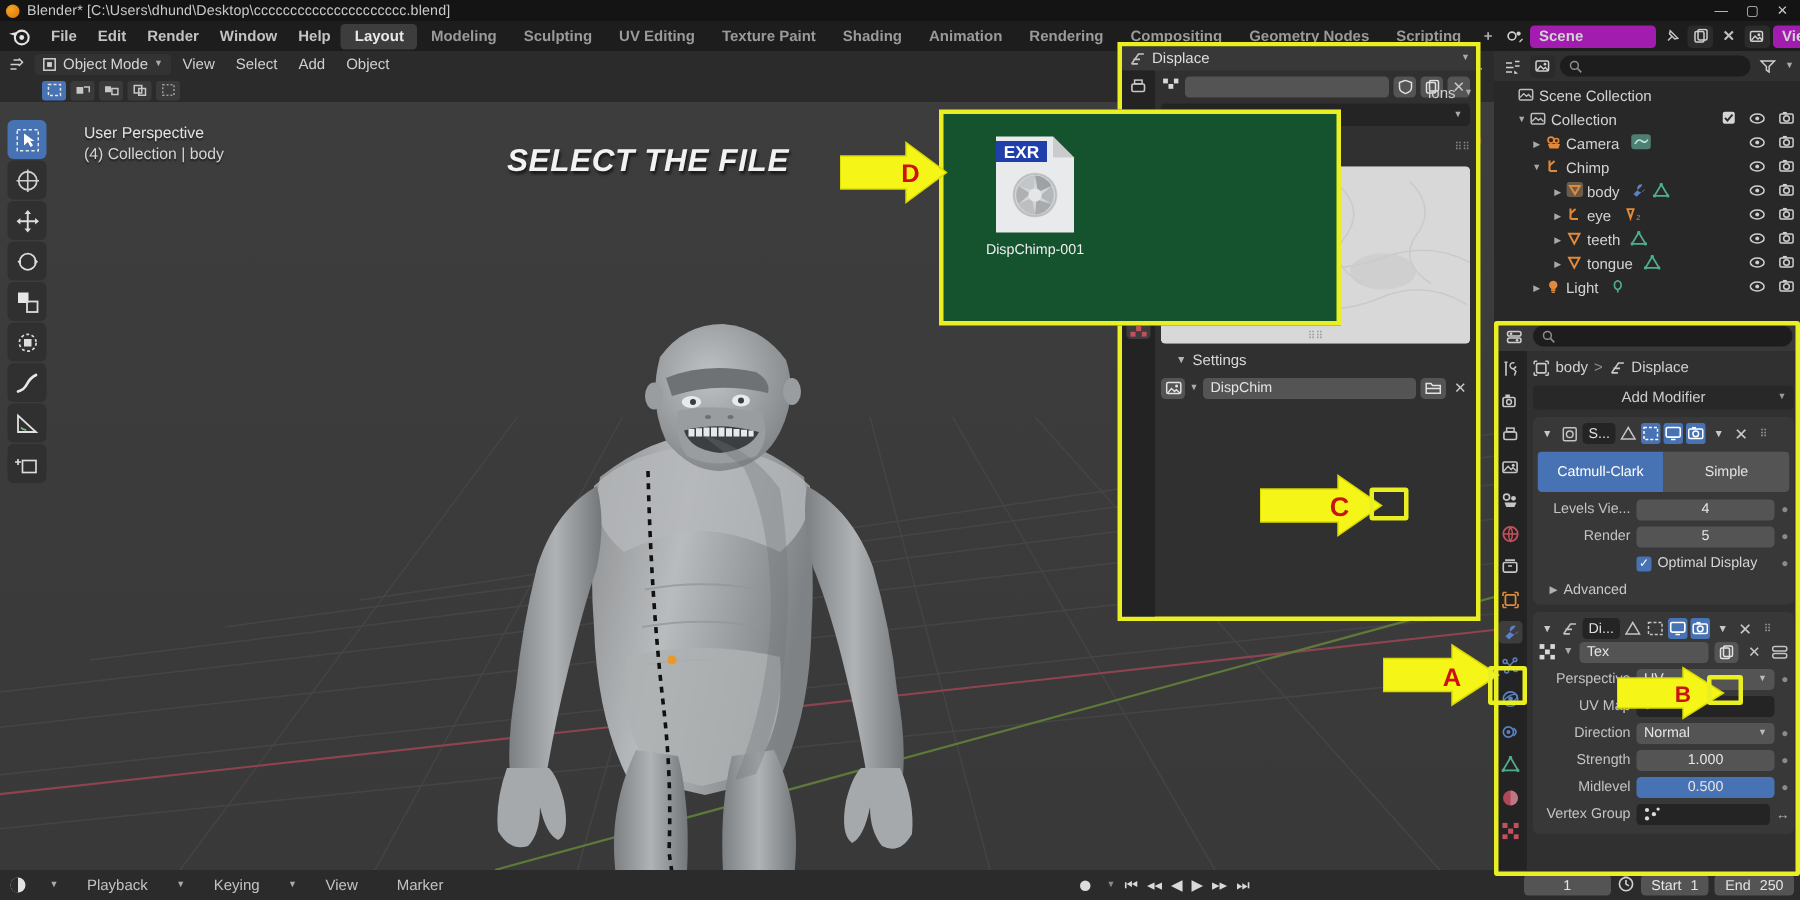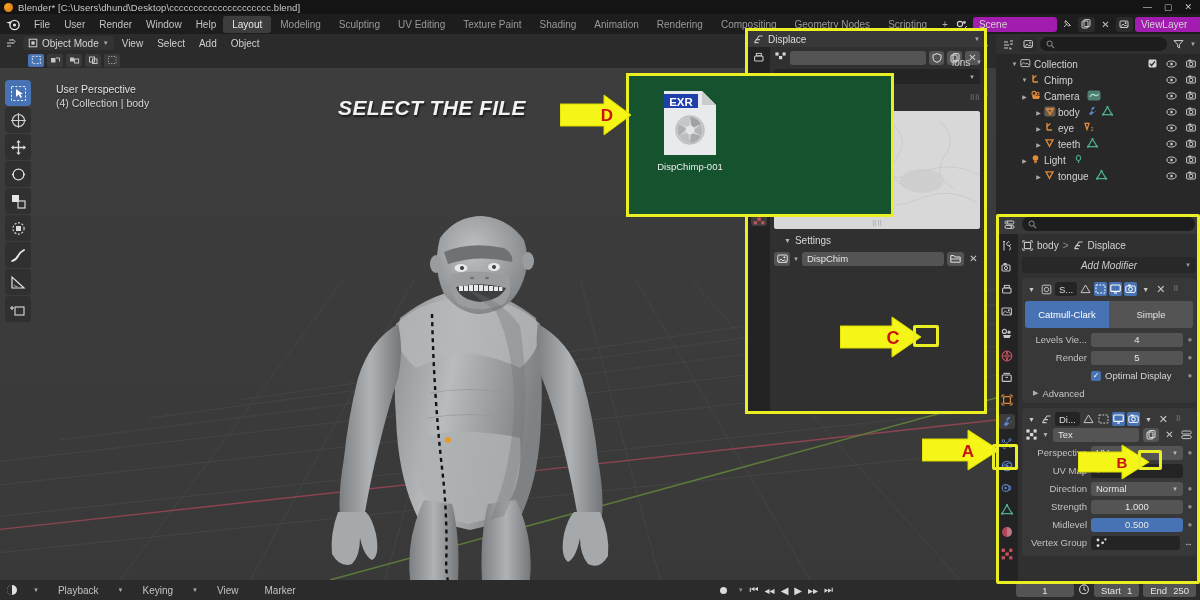--- a/index.html
+++ b/index.html
@@ -11,21 +11,21 @@
   .titlebar { position:absolute; left:0; top:0; width:1200px; height:14px;
     background:#141414; display:flex; align-items:center; padding-left:4px; }
   .titlebar .tlogo { width:9px; height:9px; border-radius:50%;
     background:radial-gradient(circle at 35% 35%,#f5a623,#d9720b); margin-right:5px; }
   .titlebar .ttext { font-size:9.5px; color:#c9c9c9; letter-spacing:.1px; white-space:nowrap; }
   .wbtns { position:absolute; right:2px; top:0; height:14px; display:flex; align-items:center; gap:12px; padding-right:6px; }
   .wbtns span { font-size:9px; color:#c8c8c8; line-height:1; }
 
   
   .topbar { position:absolute; left:0; top:14px; width:1200px; height:20px;
-    background:#1d1d1d; display:flex; align-items:center; }
+    background:#1d1d1d; display:flex; align-items:center;font-weight:bold; }
   .blogo { width:16px; height:14px; margin:0 6px 0 5px; position:relative; }
   .blogo svg { display:block; }
   .mitem { font-size:10px; color:#c3c3c3; padding:2px 7px; white-space:nowrap; }
   .wsp { font-size:10px; color:#9a9a9a; padding:3px 9px; border-radius:3px; white-space:nowrap; }
   .wsp.active { background:#3d3d3d; color:#e8e8e8; }
   .wsp.plus { color:#b0b0b0; padding:3px 6px; }
   .topright { margin-left:auto; display:flex; align-items:center; gap:2px; padding-right:4px; }
   .fieldbox { background:#a21caf; border-radius:3px; height:15px; display:flex; align-items:center;
      padding:0 6px; font-size:10px; color:#d2d2d2; }
   .iconbtn { width:17px; height:15px; display:flex; align-items:center; justify-content:center;
@@ -87,21 +87,21 @@
   .props { position:absolute; left:996px; top:214px; width:204px; height:366px; background:#303030; }
   .props-head { height:20px; background:#383838; display:flex; align-items:center; gap:4px; padding:0 5px; }
   .ptabs { position:absolute; left:0; top:20px; width:22px; bottom:0; background:#232323;
      display:flex; flex-direction:column; align-items:center; padding-top:4px; gap:7px; }
   .ptab { width:16px; height:15px; display:flex; align-items:center; justify-content:center; }
   .ptab.on { background:#3d3d3d; border-radius:3px; }
   .pbody { position:absolute; left:22px; top:20px; right:0; bottom:0; padding:3px 4px; overflow:hidden; }
 
   .breadcrumb { display:flex; align-items:center; gap:4px; font-size:10px; color:#d2d2d2; height:16px; }
   .addmod { margin:4px 0 5px 0; height:16px; background:#282828; border-radius:3px;
-     display:flex; align-items:center; justify-content:center; font-size:10px; color:#ccc; position:relative;font-style:italic; }
+     display:flex; align-items:center; justify-content:center; font-size:10px; color:#ccc; position:relative; }
   .addmod .chv { position:absolute; right:5px; font-size:6px; color:#999; }
 
   .modpanel { background:#383838; border-radius:4px; margin-bottom:5px; padding:3px; }
   .modhdr { height:16px; display:flex; align-items:center; gap:2px; }
   .modhdr .nm { background:#242424; border-radius:3px; height:14px; padding:0 4px;
      display:flex; align-items:center; font-size:9.5px; color:#ddd; max-width:34px; overflow:hidden; }
   .mico { width:13px; height:14px; display:flex; align-items:center; justify-content:center;
      border-radius:2px; font-size:9px; color:#c9c9c9; }
   .mico.on { background:#4772b3; color:#fff; }
   .segrow { display:flex; gap:0; margin:4px 0; border-radius:3px; overflow:hidden; }
@@ -187,21 +187,21 @@
 
   <div class="topbar">
     <div class="blogo">
       <svg width="16" height="14" viewBox="0 0 16 14">
         <circle cx="9.5" cy="8" r="4.6" fill="none" stroke="#e4e4e4" stroke-width="1.4"></circle>
         <circle cx="9.5" cy="8" r="1.6" fill="#e4e4e4"></circle>
         <path d="M1 5.5 L7 4.2 L5.6 7 Z" fill="#e4e4e4"></path>
       </svg>
     </div>
     <div class="mitem">File</div>
-    <div class="mitem">User</div>
+    <div class="mitem">Edit</div>
     <div class="mitem">Render</div>
     <div class="mitem">Window</div>
     <div class="mitem">Help</div>
     <div style="width:8px"></div>
     <div class="wsp active">Layout</div>
     <div class="wsp">Modeling</div>
     <div class="wsp">Sculpting</div>
     <div class="wsp">UV Editing</div>
     <div class="wsp">Texture Paint</div>
     <div class="wsp">Shading</div>
@@ -592,57 +592,45 @@
       </div>
       <div class="iconbtn flat">
         <svg width="11" height="10" viewBox="0 0 11 10">
             <path d="M1 1.6 L10 1.6 L6.4 5.4 L6.4 9 L4.6 7.8 L4.6 5.4 Z" fill="none" stroke="#cfcfcf" stroke-width="1"></path>
           </svg>
       </div>
       <span style="font-size:6px;color:#aaa">▼</span>
     </div>
     <div class="ol-rows">
 
+      <div class="ol-row" style="padding-left:6px">
+        <span class="tri"></span>
+        <span class="ol-ico">
+          <svg width="11" height="10" viewBox="0 0 11 10">
+              <rect x="0.8" y="1.6" width="9" height="7" rx="1" fill="none" stroke="#bdbdbd" stroke-width="1"></rect>
+              <path d="M1.4 7 L3.8 4.4 L5.6 6.2 L7 5 L9 7" stroke="#bdbdbd" stroke-width="0.9" fill="none"></path>
+            </svg>
+        </span>
+        <span class="ol-lbl">Scene Collection</span>
+      </div>
 
       <div class="ol-row" style="padding-left:14px">
         <span class="tri">▼</span>
         <span class="ol-ico">
           <svg width="11" height="10" viewBox="0 0 11 10">
               <rect x="0.8" y="1.6" width="9" height="7" rx="1" fill="none" stroke="#bdbdbd" stroke-width="1"></rect>
               <path d="M1.4 7 L3.8 4.4 L5.6 6.2 L7 5 L9 7" stroke="#bdbdbd" stroke-width="0.9" fill="none"></path>
             </svg>
         </span>
         <span class="ol-lbl">Collection</span>
         <span class="ol-right">
           <span><svg width="9" height="9" viewBox="0 0 9 9">
                 <rect x="0.5" y="0.5" width="8" height="8" rx="1.4" fill="#d5d5d5"></rect>
                 <path d="M2 4.6 L3.6 6.4 L7 2.4" stroke="#2a2a2a" stroke-width="1.3" fill="none"></path>
               </svg></span>
-          <span><svg width="11" height="8" viewBox="0 0 11 8">
-                <ellipse cx="5.5" cy="4" rx="4.6" ry="3" fill="none" stroke="#cfcfcf" stroke-width="1"></ellipse>
-                <circle cx="5.5" cy="4" r="1.3" fill="#cfcfcf"></circle>
-              </svg></span>
-          <span><svg width="10" height="9" viewBox="0 0 10 9">
-                <rect x="0.6" y="2" width="8.8" height="6" rx="1" fill="none" stroke="#cfcfcf" stroke-width="1"></rect>
-                <circle cx="5" cy="5" r="1.9" fill="none" stroke="#cfcfcf" stroke-width="1"></circle>
-                <rect x="2.6" y="0.6" width="2.6" height="1.4" fill="#cfcfcf"></rect>
-              </svg></span>
-        </span>
-      </div>
-
-      <div class="ol-row" style="padding-left:24px">
-        <span class="tri">▼</span>
-        <span class="ol-ico">
-          <svg width="11" height="10" viewBox="0 0 11 10">
-              <path d="M3 1 L3 8 M3 8 L8 8" stroke="#e08a3c" stroke-width="1.4"></path>
-              <path d="M3 4.4 L6.4 1.4" stroke="#e08a3c" stroke-width="1.3"></path>
-            </svg>
-        </span>
-        <span class="ol-lbl">Chimp</span>
-        <span class="ol-right">
           <span><svg width="11" height="8" viewBox="0 0 11 8">
                 <ellipse cx="5.5" cy="4" rx="4.6" ry="3" fill="none" stroke="#cfcfcf" stroke-width="1"></ellipse>
                 <circle cx="5.5" cy="4" r="1.3" fill="#cfcfcf"></circle>
               </svg></span>
           <span><svg width="10" height="9" viewBox="0 0 10 9">
                 <rect x="0.6" y="2" width="8.8" height="6" rx="1" fill="none" stroke="#cfcfcf" stroke-width="1"></rect>
                 <circle cx="5" cy="5" r="1.9" fill="none" stroke="#cfcfcf" stroke-width="1"></circle>
                 <rect x="2.6" y="0.6" width="2.6" height="1.4" fill="#cfcfcf"></rect>
               </svg></span>
         </span>
@@ -670,20 +658,42 @@
                 <circle cx="5.5" cy="4" r="1.3" fill="#cfcfcf"></circle>
               </svg></span>
           <span><svg width="10" height="9" viewBox="0 0 10 9">
                 <rect x="0.6" y="2" width="8.8" height="6" rx="1" fill="none" stroke="#cfcfcf" stroke-width="1"></rect>
                 <circle cx="5" cy="5" r="1.9" fill="none" stroke="#cfcfcf" stroke-width="1"></circle>
                 <rect x="2.6" y="0.6" width="2.6" height="1.4" fill="#cfcfcf"></rect>
               </svg></span>
         </span>
       </div>
 
+      <div class="ol-row" style="padding-left:24px">
+        <span class="tri">▼</span>
+        <span class="ol-ico">
+          <svg width="11" height="10" viewBox="0 0 11 10">
+              <path d="M3 1 L3 8 M3 8 L8 8" stroke="#e08a3c" stroke-width="1.4"></path>
+              <path d="M3 4.4 L6.4 1.4" stroke="#e08a3c" stroke-width="1.3"></path>
+            </svg>
+        </span>
+        <span class="ol-lbl">Chimp</span>
+        <span class="ol-right">
+          <span><svg width="11" height="8" viewBox="0 0 11 8">
+                <ellipse cx="5.5" cy="4" rx="4.6" ry="3" fill="none" stroke="#cfcfcf" stroke-width="1"></ellipse>
+                <circle cx="5.5" cy="4" r="1.3" fill="#cfcfcf"></circle>
+              </svg></span>
+          <span><svg width="10" height="9" viewBox="0 0 10 9">
+                <rect x="0.6" y="2" width="8.8" height="6" rx="1" fill="none" stroke="#cfcfcf" stroke-width="1"></rect>
+                <circle cx="5" cy="5" r="1.9" fill="none" stroke="#cfcfcf" stroke-width="1"></circle>
+                <rect x="2.6" y="0.6" width="2.6" height="1.4" fill="#cfcfcf"></rect>
+              </svg></span>
+        </span>
+      </div>
+
       <div class="ol-row" style="padding-left:38px">
         <span class="tri">▶</span>
         <span class="ol-ico">
           <svg width="12" height="11" viewBox="0 0 12 11">
               <rect x="0.4" y="0.4" width="11" height="10" rx="2" fill="#6b5c4a"></rect>
               <path d="M2.6 3 L9.2 3 L6 8.4 Z" fill="none" stroke="#e08a3c" stroke-width="1.3"></path>
             </svg>
         </span>
         <span class="ol-lbl">body</span>
         <span class="ol-extra">
@@ -760,62 +770,62 @@
                 <circle cx="5.5" cy="4" r="1.3" fill="#cfcfcf"></circle>
               </svg></span>
           <span><svg width="10" height="9" viewBox="0 0 10 9">
                 <rect x="0.6" y="2" width="8.8" height="6" rx="1" fill="none" stroke="#cfcfcf" stroke-width="1"></rect>
                 <circle cx="5" cy="5" r="1.9" fill="none" stroke="#cfcfcf" stroke-width="1"></circle>
                 <rect x="2.6" y="0.6" width="2.6" height="1.4" fill="#cfcfcf"></rect>
               </svg></span>
         </span>
       </div>
 
+      <div class="ol-row" style="padding-left:38px">
+        <span class="tri">▶</span>
+        <span class="ol-ico">
+          <svg width="11" height="10" viewBox="0 0 11 10">
+              <path d="M2 1.8 L9 1.8 L5.5 8.4 Z" fill="none" stroke="#e08a3c" stroke-width="1.3"></path>
+            </svg>
+        </span>
+        <span class="ol-lbl">tongue</span>
+        <span class="ol-extra">
+          <span><svg width="11" height="10" viewBox="0 0 11 10">
+                <path d="M5.5 1 L10 8.6 L1 8.6 Z" fill="none" stroke="#4fae8d" stroke-width="1.2"></path>
+                <circle cx="5.5" cy="1" r="1.1" fill="#4fae8d"></circle>
+                <circle cx="1" cy="8.6" r="1.1" fill="#4fae8d"></circle>
+                <circle cx="10" cy="8.6" r="1.1" fill="#4fae8d"></circle>
+              </svg></span>
+        </span>
+        <span class="ol-right">
+          <span><svg width="11" height="8" viewBox="0 0 11 8">
+                <ellipse cx="5.5" cy="4" rx="4.6" ry="3" fill="none" stroke="#cfcfcf" stroke-width="1"></ellipse>
+                <circle cx="5.5" cy="4" r="1.3" fill="#cfcfcf"></circle>
+              </svg></span>
+          <span><svg width="10" height="9" viewBox="0 0 10 9">
+                <rect x="0.6" y="2" width="8.8" height="6" rx="1" fill="none" stroke="#cfcfcf" stroke-width="1"></rect>
+                <circle cx="5" cy="5" r="1.9" fill="none" stroke="#cfcfcf" stroke-width="1"></circle>
+                <rect x="2.6" y="0.6" width="2.6" height="1.4" fill="#cfcfcf"></rect>
+              </svg></span>
+        </span>
+      </div>
+
       <div class="ol-row" style="padding-left:24px">
         <span class="tri">▶</span>
         <span class="ol-ico">
           <svg width="11" height="10" viewBox="0 0 11 10">
               <circle cx="5.5" cy="4" r="2.8" fill="#e08a3c"></circle>
               <path d="M4 7.4 L7 7.4 M4.4 8.8 L6.6 8.8" stroke="#e08a3c" stroke-width="1.1"></path>
             </svg>
         </span>
         <span class="ol-lbl">Light</span>
         <span class="ol-extra">
           <span><svg width="11" height="10" viewBox="0 0 11 10">
                 <path d="M5.5 1.2 A3 3 0 0 1 5.5 7 A3 3 0 0 1 5.5 1.2 Z" fill="none" stroke="#4fae8d" stroke-width="1.1"></path>
                 <path d="M5.5 6.6 L5.5 9" stroke="#4fae8d" stroke-width="1.1"></path>
-              </svg></span>
-        </span>
-        <span class="ol-right">
-          <span><svg width="11" height="8" viewBox="0 0 11 8">
-                <ellipse cx="5.5" cy="4" rx="4.6" ry="3" fill="none" stroke="#cfcfcf" stroke-width="1"></ellipse>
-                <circle cx="5.5" cy="4" r="1.3" fill="#cfcfcf"></circle>
-              </svg></span>
-          <span><svg width="10" height="9" viewBox="0 0 10 9">
-                <rect x="0.6" y="2" width="8.8" height="6" rx="1" fill="none" stroke="#cfcfcf" stroke-width="1"></rect>
-                <circle cx="5" cy="5" r="1.9" fill="none" stroke="#cfcfcf" stroke-width="1"></circle>
-                <rect x="2.6" y="0.6" width="2.6" height="1.4" fill="#cfcfcf"></rect>
-              </svg></span>
-        </span>
-      </div>
-
-      <div class="ol-row" style="padding-left:38px">
-        <span class="tri">▶</span>
-        <span class="ol-ico">
-          <svg width="11" height="10" viewBox="0 0 11 10">
-              <path d="M2 1.8 L9 1.8 L5.5 8.4 Z" fill="none" stroke="#e08a3c" stroke-width="1.3"></path>
-            </svg>
-        </span>
-        <span class="ol-lbl">tongue</span>
-        <span class="ol-extra">
-          <span><svg width="11" height="10" viewBox="0 0 11 10">
-                <path d="M5.5 1 L10 8.6 L1 8.6 Z" fill="none" stroke="#4fae8d" stroke-width="1.2"></path>
-                <circle cx="5.5" cy="1" r="1.1" fill="#4fae8d"></circle>
-                <circle cx="1" cy="8.6" r="1.1" fill="#4fae8d"></circle>
-                <circle cx="10" cy="8.6" r="1.1" fill="#4fae8d"></circle>
               </svg></span>
         </span>
         <span class="ol-right">
           <span><svg width="11" height="8" viewBox="0 0 11 8">
                 <ellipse cx="5.5" cy="4" rx="4.6" ry="3" fill="none" stroke="#cfcfcf" stroke-width="1"></ellipse>
                 <circle cx="5.5" cy="4" r="1.3" fill="#cfcfcf"></circle>
               </svg></span>
           <span><svg width="10" height="9" viewBox="0 0 10 9">
                 <rect x="0.6" y="2" width="8.8" height="6" rx="1" fill="none" stroke="#cfcfcf" stroke-width="1"></rect>
                 <circle cx="5" cy="5" r="1.9" fill="none" stroke="#cfcfcf" stroke-width="1"></circle>

